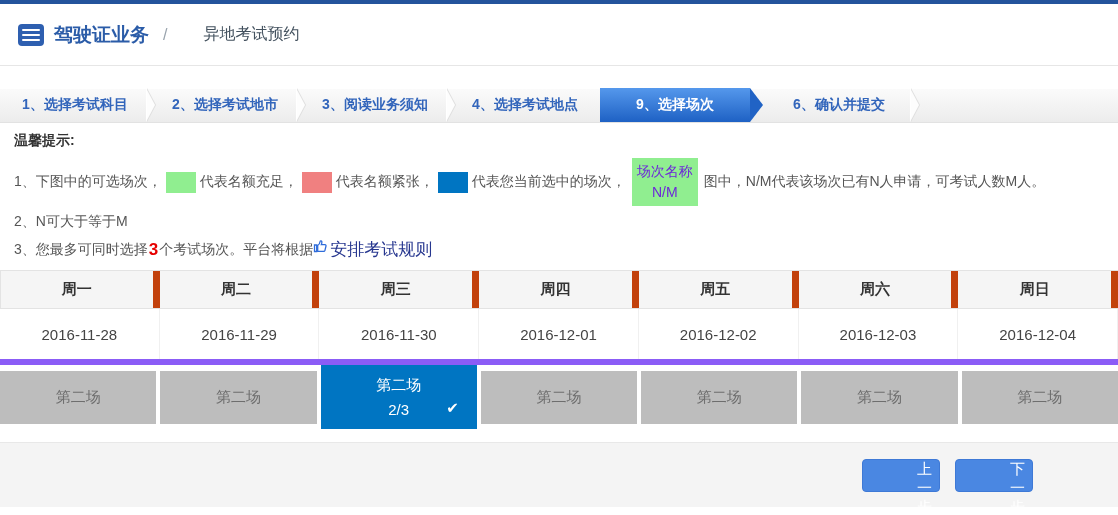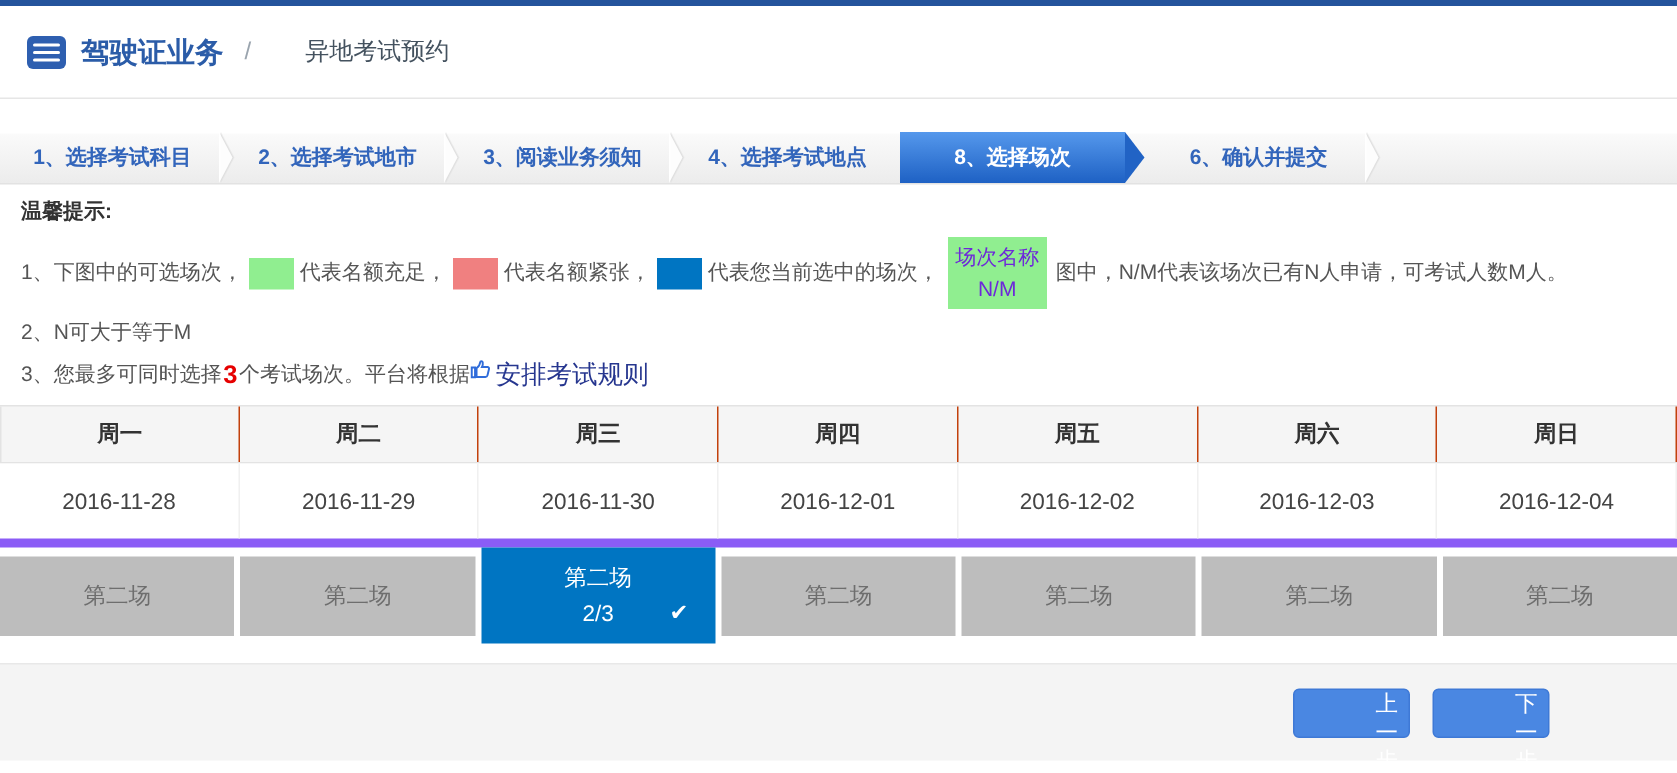--- a/index.html
+++ b/index.html
@@ -44,21 +44,21 @@
   .tip3 .red-num { color:#E60000; font-weight:bold; font-size:17px; padding:0 1px; }
   .rule-link { color:#26368F; font-size:17px; text-decoration:none; display:inline-flex;
     cursor:pointer; }
   .thumb-icon { width:16px; height:16px; margin-right:1px; }
 
   
   .table { margin-top:9px; width:1118px; }
   .grid-row { display:grid; grid-template-columns:repeat(7,1fr); }
   .day-row { background:#F5F5F5; border-top:1px solid #E3E3E3; border-bottom:1px solid #E3E3E3; }
   .day-cell { height:37px; display:flex; align-items:center; justify-content:center;
-    color:#333; font-size:15px; font-weight:600; border-right:1px solid #c2410c; }
+    color:#333; font-size:15px; font-weight:600; border-right:7px solid #c2410c; }
   .day-cell:first-child { border-left:1px solid #E3E3E3; }
   .date-row { background:#fff; border-bottom:6px solid #8b5cf6; }
   .date-cell { height:50px; display:flex; align-items:center; justify-content:center;
     color:#444; font-size:15px; border-right:1px solid #F0F0F0; }
   .sess-row { height:64px; column-gap:4px; align-items:center; }
   .sess-cell { background:#BDBDBD; height:53px; display:flex; align-items:center;
     justify-content:center; color:#6E6E6E; font-size:15px; cursor:pointer; }
   .sess-cell.selected { background:#0075C2; height:64px; flex-direction:column;
     justify-content:center; color:#fff; position:relative; gap:6px; }
   .sess-cell.selected .check { position:absolute; right:18px; bottom:12px;
@@ -99,21 +99,21 @@
       <span class="chev"></span>
   </div>
   <div class="step">
     <span>3、阅读业务须知</span>
       <span class="chev"></span>
   </div>
   <div class="step">
     <span>4、选择考试地点</span>
   </div>
   <div class="step active">
-    <span>8、选择场次</span>
+    <span>9、选择场次</span>
   </div>
   <div class="step" style="margin-left:14px;">
     <span>6、确认并提交</span>
       <span class="chev"></span>
   </div>
   <div class="step-filler"></div>
 </div>
 
 <div class="tips">
   <div class="tips-title">温馨提示:</div>

